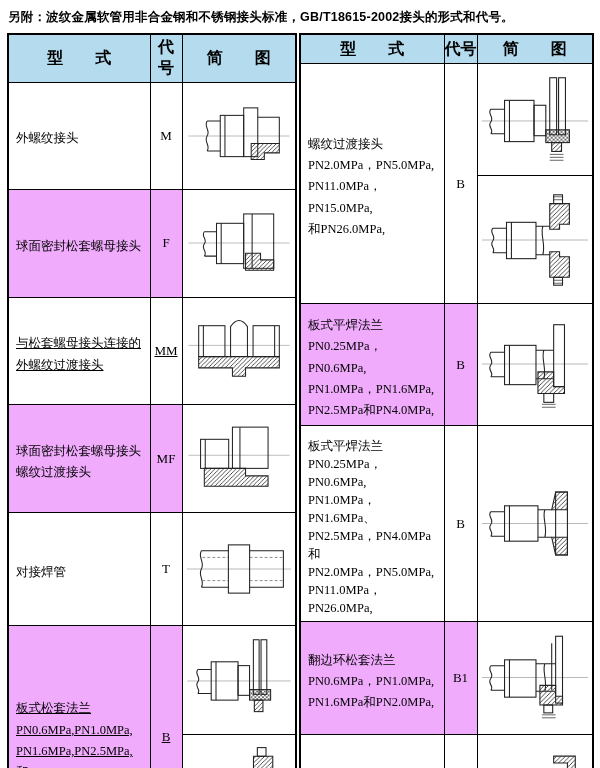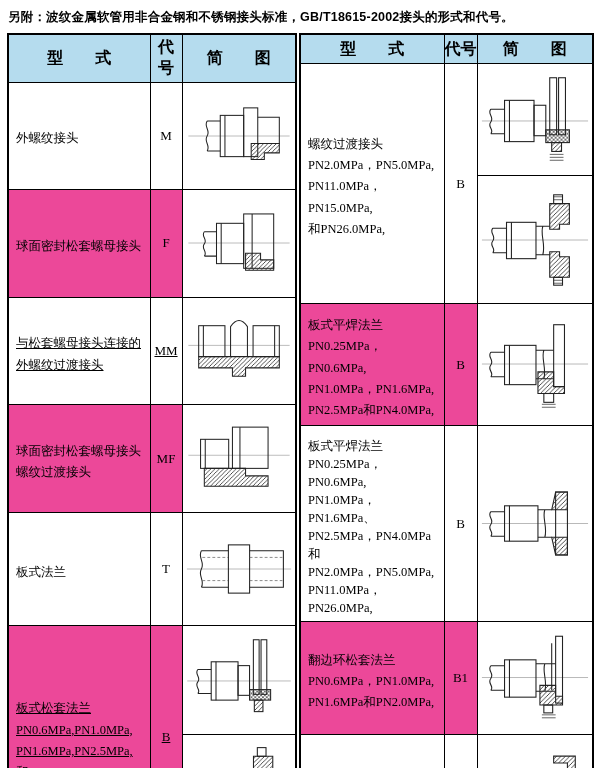--- a/index.html
+++ b/index.html
@@ -10,21 +10,21 @@
   table{border-collapse:collapse;table-layout:fixed;border:2px solid #000;}
   th,td{border:1px solid #000;padding:0;margin:0;}
   th{background:#b5dcee;height:28px;font-size:16px;font-weight:bold;text-align:center;}
   td.type{font-family:"Liberation Serif","DejaVu Serif",serif;font-size:12.5px;
           text-align:left;vertical-align:middle;padding:11px 4px 4px 7px;
           white-space:pre-line;line-height:1.7;}
   td.type.tight{line-height:1.44;}
   td.code{font-family:"Liberation Serif","DejaVu Serif",serif;font-size:13px;
           text-align:center;vertical-align:middle;}
   td.diag{text-align:center;vertical-align:middle;background:#fff;padding:1px;}
-  .hl{background:#ec4899;}
+  .hl{background:#f0abfc;}
   svg.d{stroke:#222;fill:none;stroke-width:1.1;display:inline-block;vertical-align:middle;}
   svg.d .cl{stroke:#888;stroke-width:0.6;}
   svg.d .dash{stroke:#555;stroke-width:0.7;stroke-dasharray:3 2.2;}
   svg.d .tk{stroke-width:0.7;}
 </style>
 </head>
 <body>
 
 <svg width="0" height="0" style="position:absolute">
   <defs>
@@ -115,21 +115,21 @@
             <rect x="16" y="27" width="30" height="31"></rect>
                 <line x1="21" y1="27" x2="21" y2="58"></line>
             <rect x="50" y="14" width="38" height="44"></rect>
                 <line x1="58" y1="14" x2="58" y2="58"></line>
             <path fill="url(#hatch)" d="M20,58 L64,58 L64,66 L88,66 L88,77 L20,77 Z"></path>
           </svg>
         </td>
       </tr>
 
       <tr style="height:102px;">
-        <td class="type">板式法兰</td>
+        <td class="type">对接焊管</td>
         <td class="code">T</td>
         <td class="diag">
           <svg class="d" viewBox="0 0 114 96" width="110" height="94">
             <line class="cl" x1="3" y1="48" x2="111" y2="48"></line>
             <path d="M18,29 L46,29 M46,67 L18,67 M18,29 C14,36 22,41 18,48 C14,55 22,60 18,67"></path>
             <line class="dash" x1="19" y1="36" x2="46" y2="36"></line>
                 <line class="dash" x1="19" y1="60" x2="46" y2="60"></line>
             <rect x="46" y="23" width="22" height="50"></rect>
             <path d="M68,29 L103,29 L103,67 L68,67"></path>
             <line class="dash" x1="68" y1="36" x2="102" y2="36"></line>

